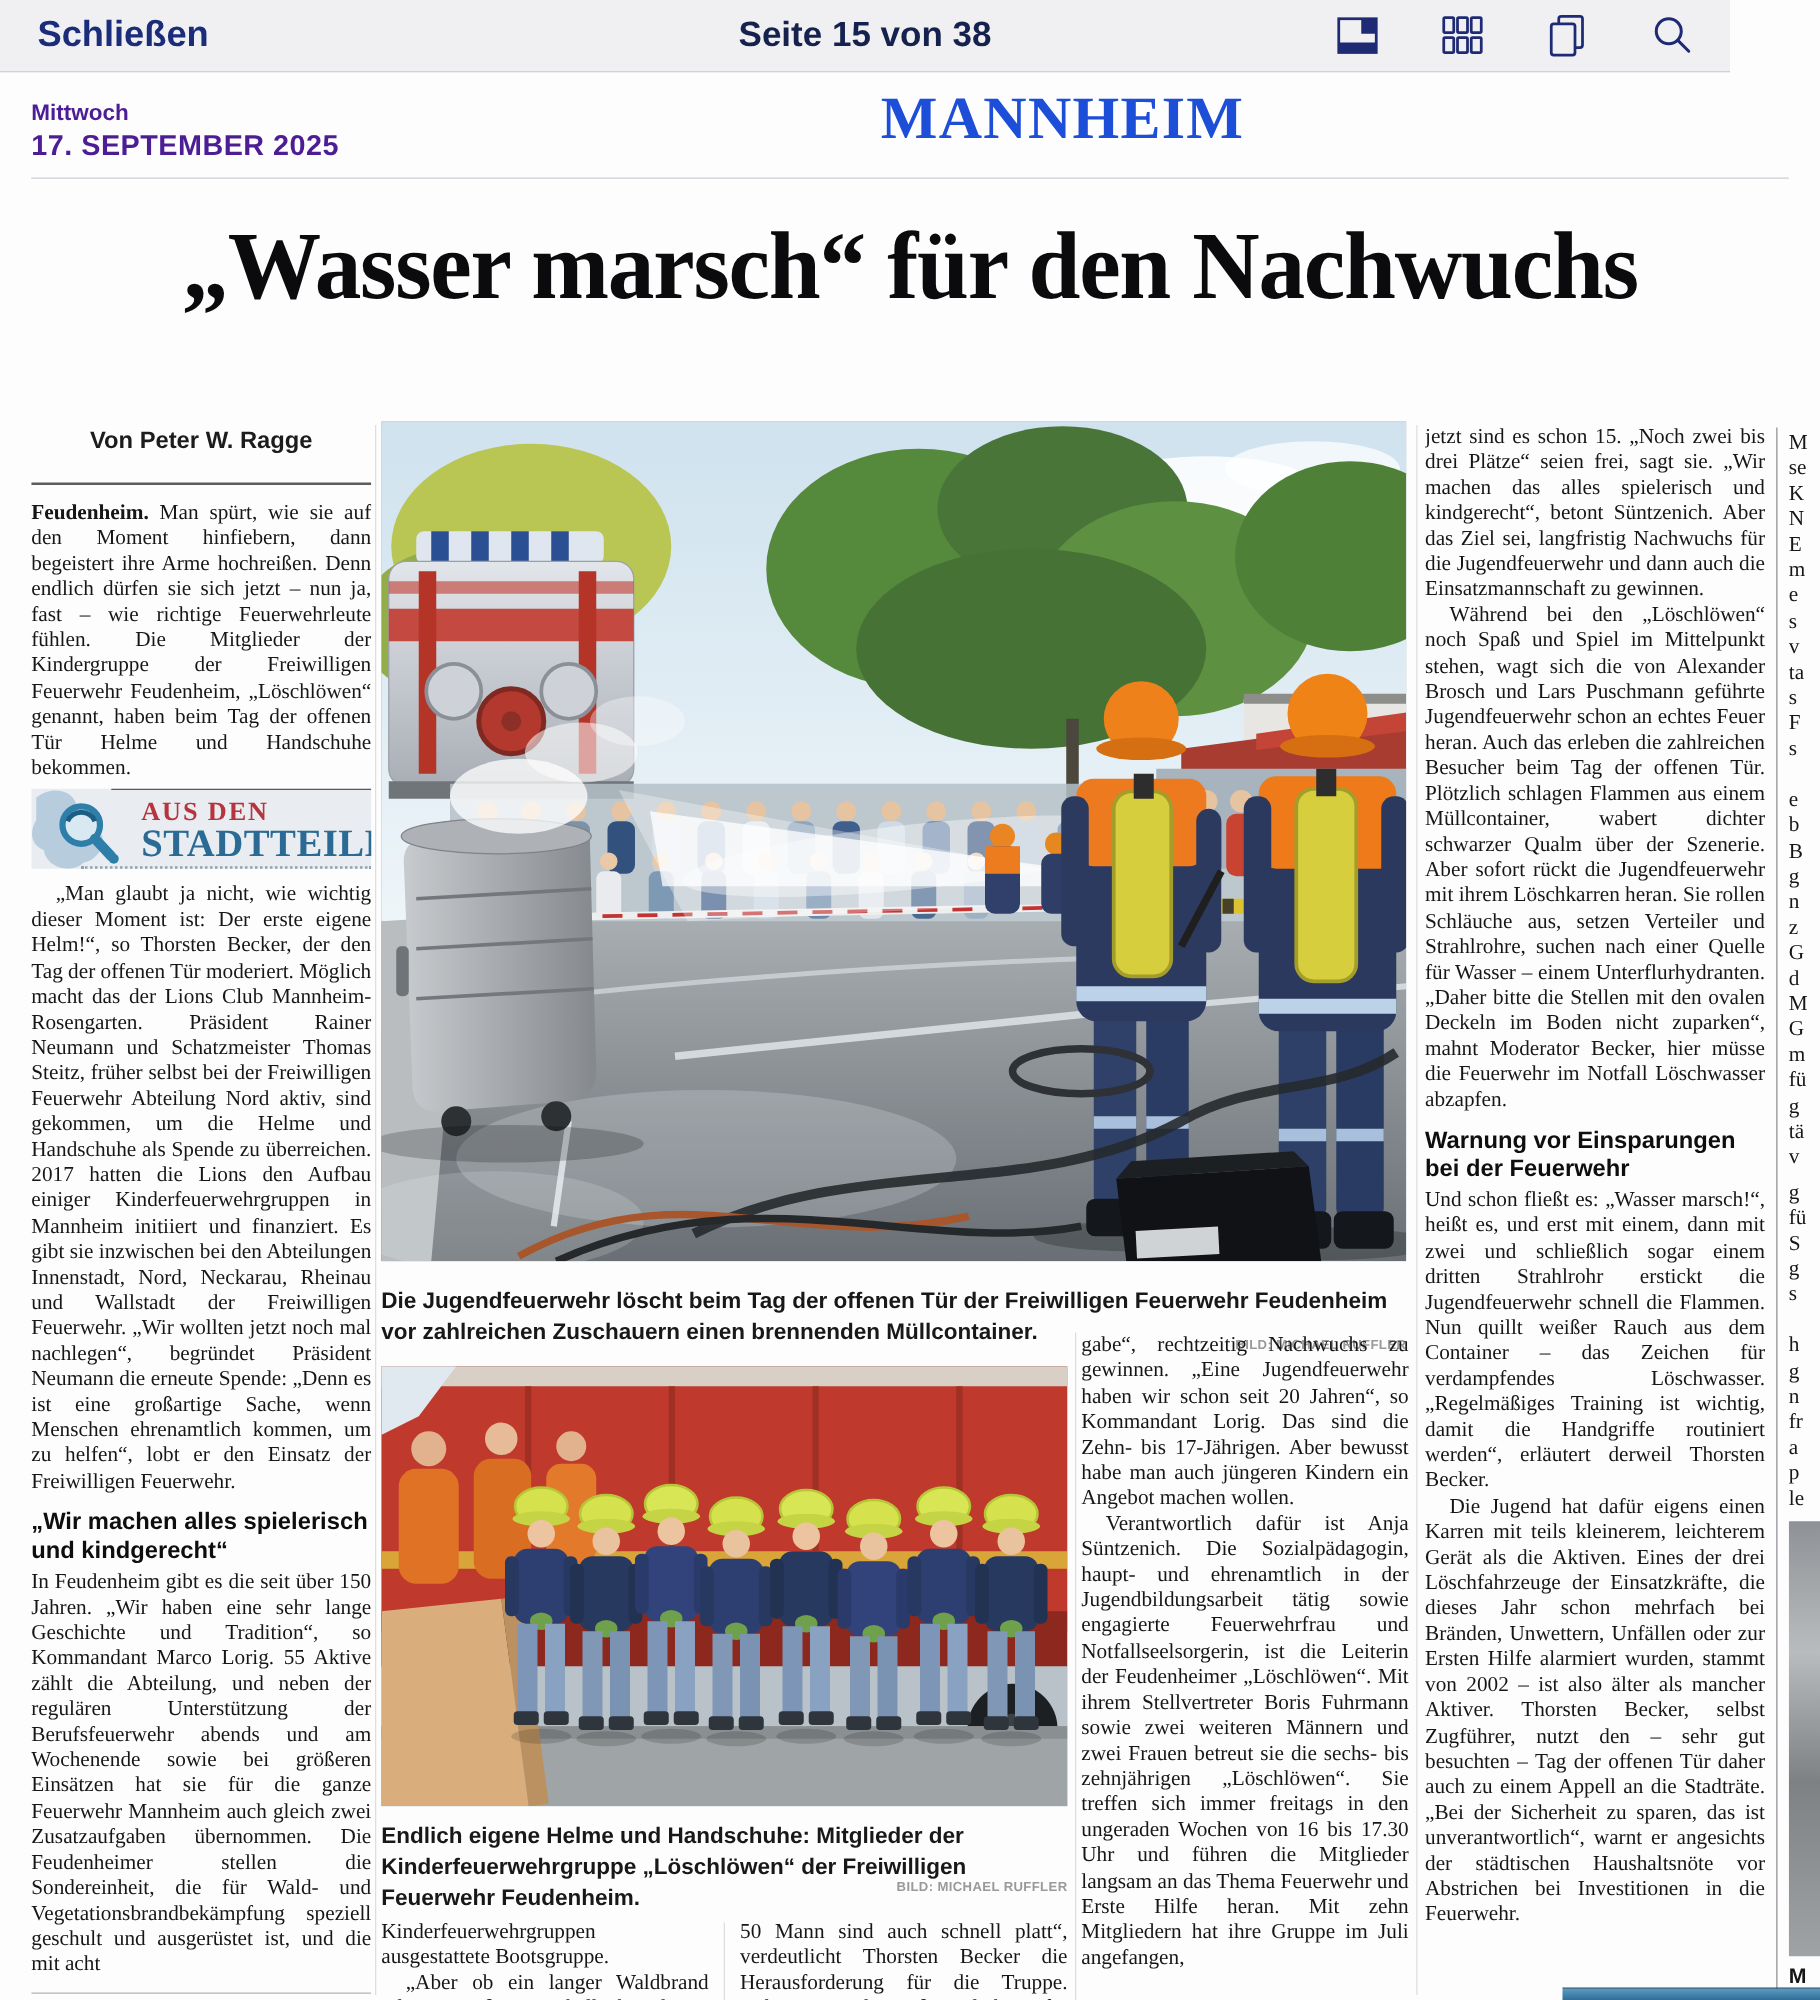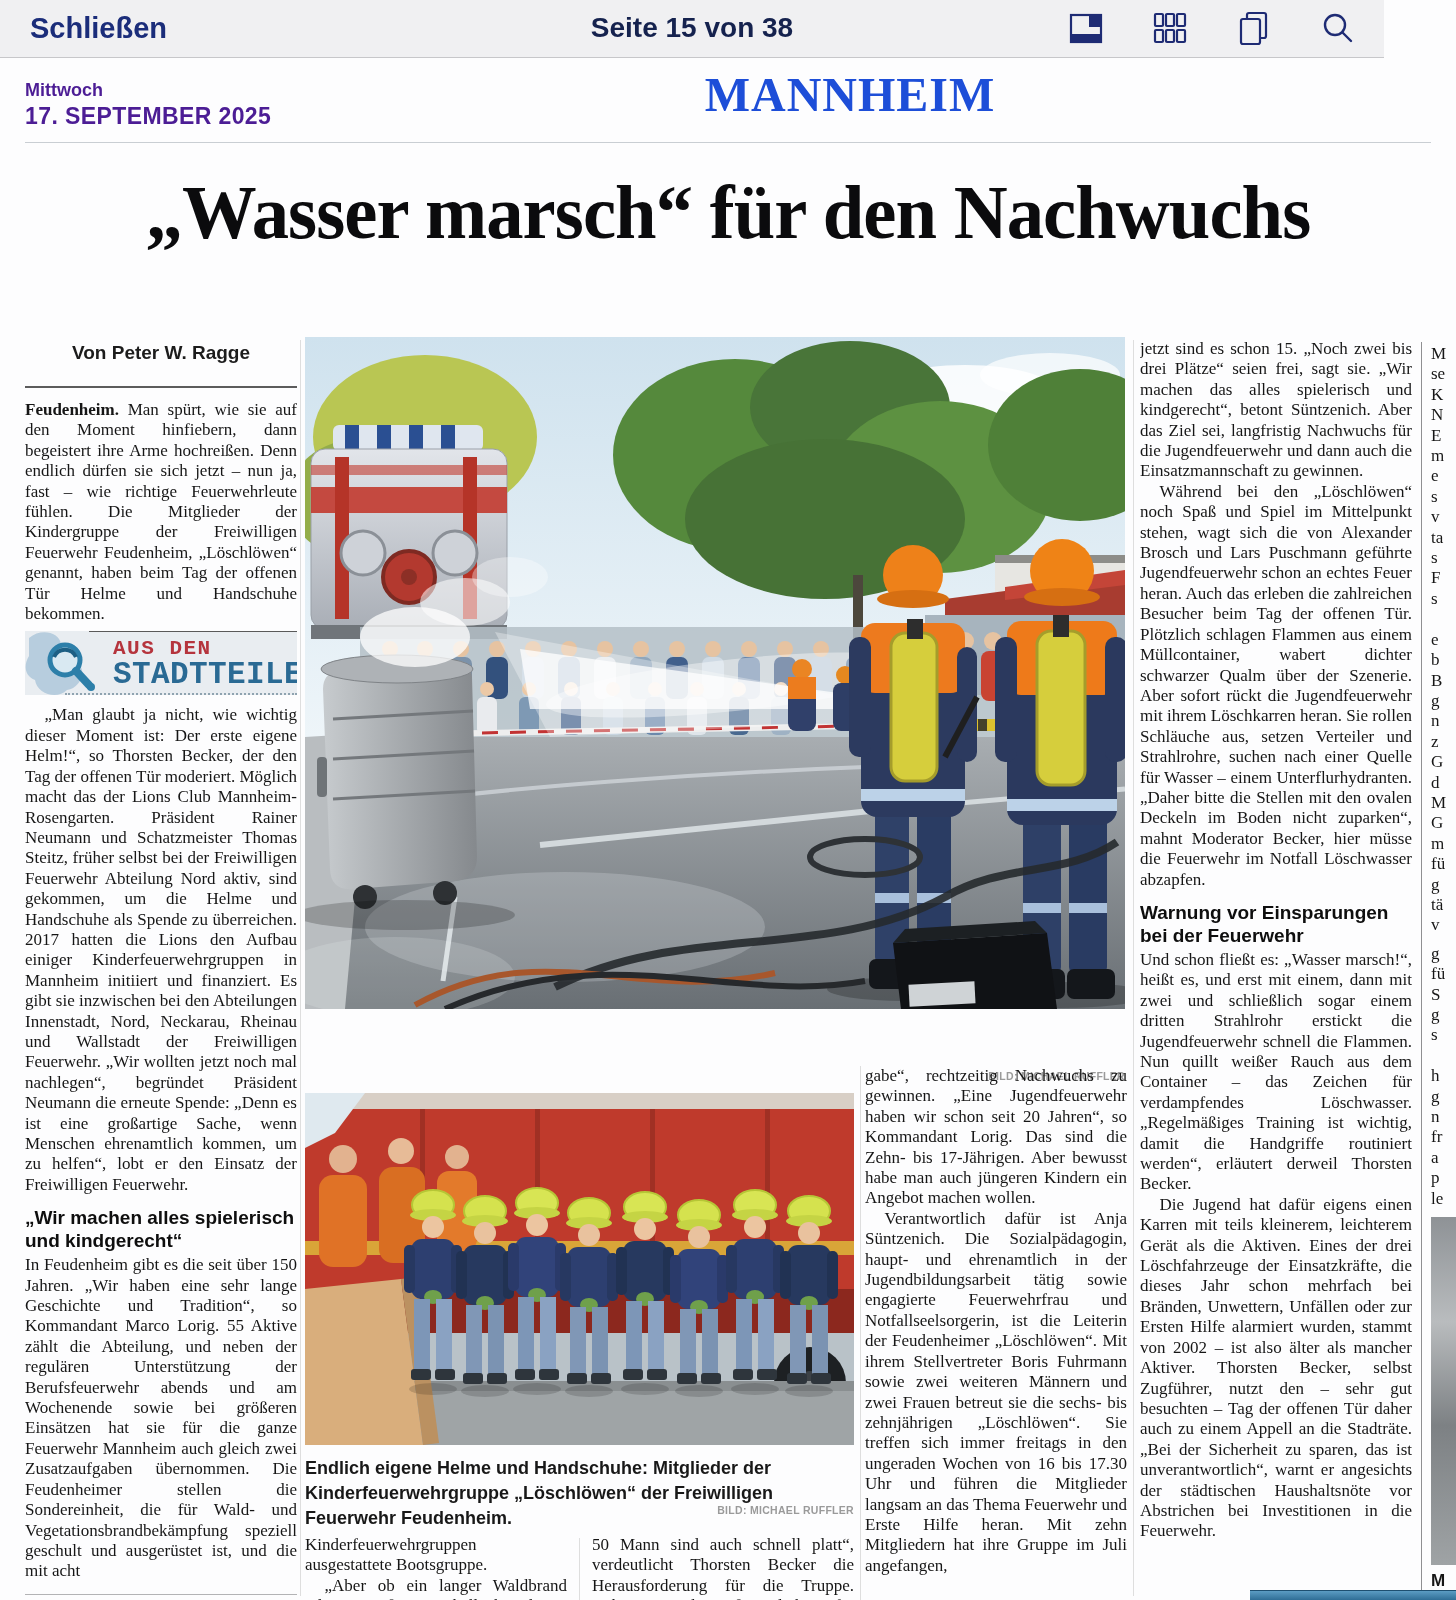--- a/index.html
+++ b/index.html
@@ -39,21 +39,21 @@
   .rv1{left:300px;top:282px;height:1256px;}
   .rv2{left:860px;top:1008px;height:534px;}
   .rv3{left:1133px;top:282px;height:1256px;}
   .rvB{left:579px;top:1480px;height:62px;}
   .divider-strong{position:absolute;left:1421px;top:284px;width:1px;height:1256px;background:#8f8f92;}
   
   .logo-box{position:relative;height:64px;margin:7px 0 10px;background:#e9edf1;}
   .logo-box::before{content:"";position:absolute;top:0;left:64px;right:0;height:1px;background:#5a5a5a;}
   .logo-box::after{content:"";position:absolute;left:40px;right:0;bottom:0;border-bottom:2px dotted #8fa3b0;}
   .logo-art{position:absolute;left:-4px;top:-5px;width:84px;height:76px;}
-  .logo-lines{margin-left:88px;padding-top:6px;font-family:Liberation Mono, monospace;font-weight:bold;}
+  .logo-lines{margin-left:88px;padding-top:6px;font-family:Liberation Serif, serif;font-weight:bold;}
   .logo-red{color:#b5343d;font-size:21px;line-height:24px;letter-spacing:1.5px;}
   .logo-blue{color:#2a6a94;font-size:31px;line-height:27px;letter-spacing:.4px;}
   
   .photo{position:absolute;overflow:hidden;background:#b9c2c8;}
   .photo svg{display:block;width:100%;height:100%;}
   .photo1{left:305px;top:279px;width:820px;height:672px;}
   .photo2{left:305px;top:1035px;width:549px;height:352px;}
   .caption{position:absolute;font:bold 18px/25px "Liberation Sans",sans-serif;color:#181818;}
   .caption1{left:305px;top:970px;width:820px;height:58px;}
   .caption2{left:305px;top:1398px;width:549px;height:64px;}
@@ -355,20 +355,21 @@
         </g>
         <g>
           <polygon points="588,606 742,596 752,672 596,672" fill="#101215"></polygon>
           <polygon points="588,606 742,596 730,584 600,592" fill="#1c2023"></polygon>
           <rect x="604" y="646" width="66" height="22" fill="#cfd3d6" transform="rotate(-3 637 657)"></rect>
         </g>
       </svg>
     </figure>
 
     <div class="caption caption1">
+      <span>Die Jugendfeuerwehr löscht beim Tag der offenen Tür der Freiwilligen Feuerwehr Feudenheim vor zahlreichen Zuschauern einen brennenden Müllcontainer.</span>
       <span class="cap-credit">BILD: MICHAEL RUFFLER</span>
     </div>
 
     <figure class="photo photo2" style="margin:0;">
       <svg viewBox="0 0 549 352" preserveAspectRatio="none">
         <rect x="0" y="0" width="549" height="212" fill="#bf3a2c"></rect>
         <rect x="0" y="0" width="549" height="16" fill="#d8cfc6"></rect>
         <polygon points="0,0 60,0 30,40 0,55" fill="#dfe9ef"></polygon>
         <rect x="115" y="16" width="5" height="150" fill="#992e23" opacity=".8"></rect>
         <rect x="230" y="16" width="5" height="150" fill="#992e23" opacity=".8"></rect>

